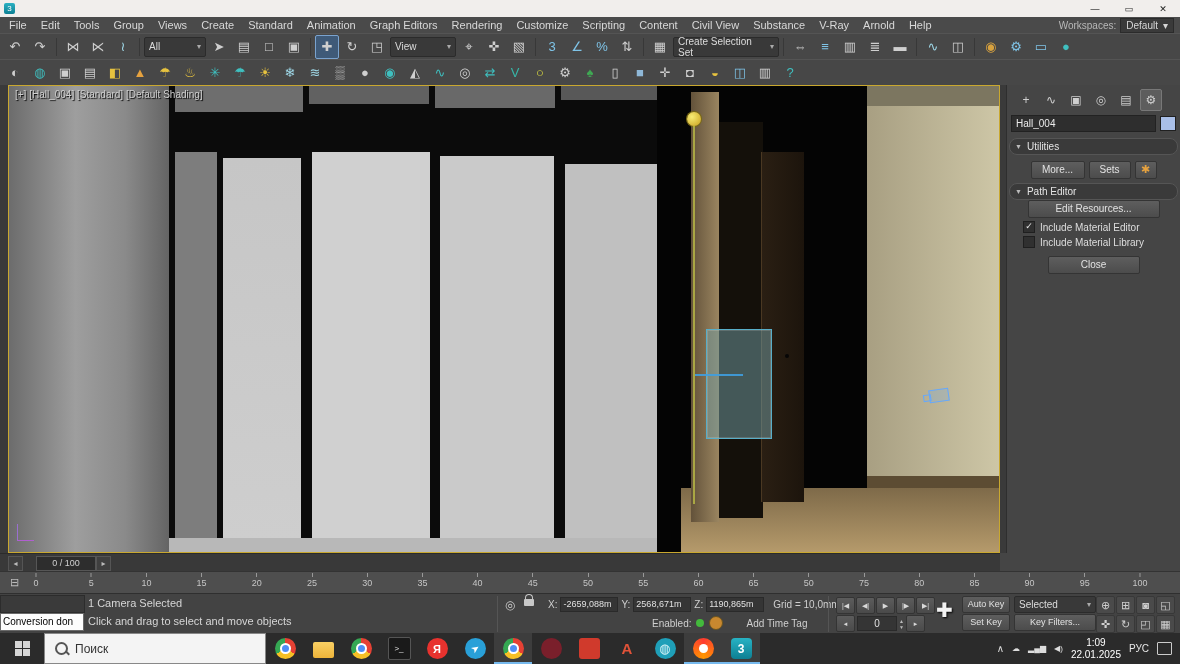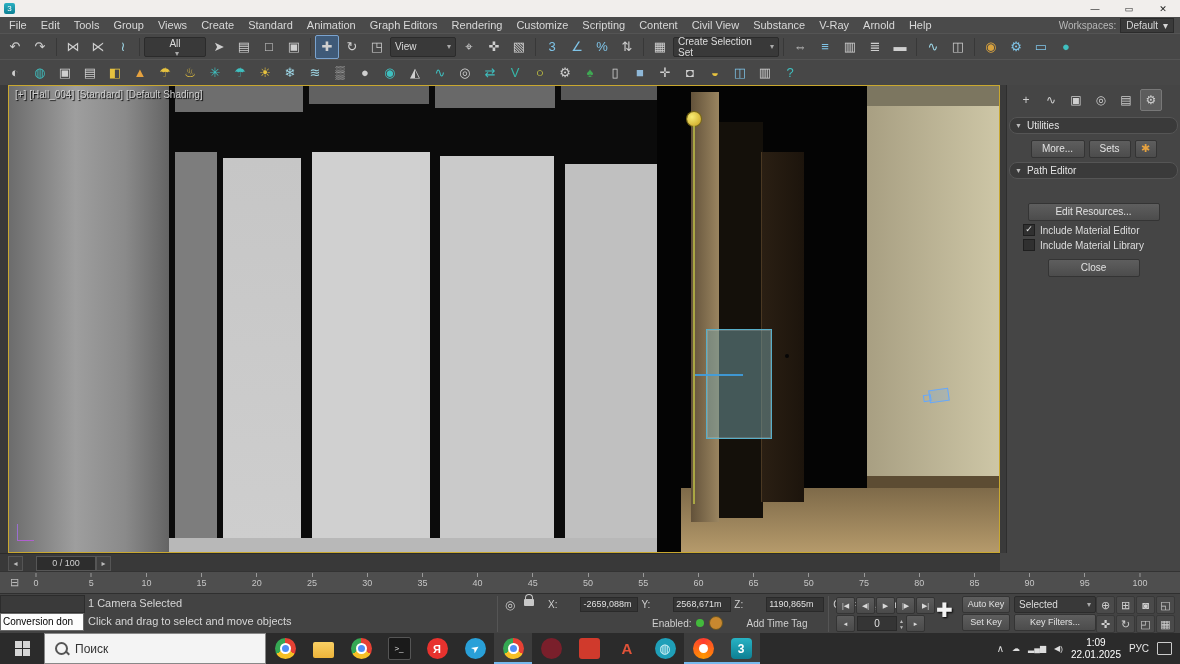--- a/index.html
+++ b/index.html
@@ -81,21 +81,21 @@
   .tl-ico{position:absolute;left:10px;top:4px;font-size:11px;color:#bbb;}
 
   
   .statusbar{position:absolute;left:0;top:593px;width:1180px;height:40px;background:#434343;border-top:1px solid #2f2f2f;
              color:#d6d6d6;font-size:11px;}
   .status-pane{position:absolute;left:0;top:1px;width:83px;height:16px;background:#3a3a3a;border:1px solid #2c2c2c;}
   .overlaybox{position:absolute;left:0;top:19px;width:80px;height:16px;background:#fdfdfd;border:1px solid #6a6a6a;
               color:#000;font-size:10px;line-height:16px;padding-left:2px;}
   .vdiv{position:absolute;top:2px;width:1px;height:36px;background:#555;}
   .coordfield{height:13px;background:#353535;border:1px solid #2a2a2a;color:#e0e0e0;font-size:9px;
-              padding:0 2px;width:52px;line-height:13px;margin-left:20px;}
+              padding:0 2px;width:52px;line-height:13px;}
   .lbl10{font-size:10px;color:#cfcfcf;}
   .dot{width:8px;height:8px;border-radius:50%;display:inline-block;}
   .dotbtn{width:12px;height:12px;border-radius:50%;display:inline-block;border:1px solid #6a5420;}
   .pbtn{width:17px;height:15px;background:linear-gradient(#5c5c5c,#4a4a4a);border:1px solid #343434;border-radius:2px;
         color:#d8d8d8;font-size:7px;display:flex;align-items:center;justify-content:center;}
   .navgrid{position:absolute;left:1096px;top:2px;display:grid;grid-template-columns:repeat(4,19px);grid-auto-rows:18px;gap:1px;}
   .navbtn{background:#4a4a4a;border:1px solid #383838;border-radius:2px;color:#cfcfcf;font-size:11px;
           display:flex;align-items:center;justify-content:center;}
   .keybtn{font-size:9px;height:15px;line-height:14px;}
   .framefield{width:38px;height:13px;background:#353535;border:1px solid #2a2a2a;color:#e0e0e0;font-size:10px;
@@ -194,21 +194,21 @@
       <div class="tb-btn">
         <span>⋈</span>
       </div>
       <div class="tb-btn">
         <span>⋉</span>
       </div>
       <div class="tb-btn">
         <span style="color: rgb(159, 216, 232);">≀</span>
       </div>
       <div class="tb-sep"></div>
-      <div class="tb-dd" style="width: 52px; flex-direction: column;">
+      <div class="tb-dd" style="width: 52px;">
         <span>All</span>
         <span class="caret">▾</span>
       </div>
       <div class="tb-btn">
         <span>➤</span>
       </div>
       <div class="tb-btn">
         <span>▤</span>
       </div>
       <div class="tb-btn">
@@ -442,39 +442,43 @@
 
     <div class="command-panel">
       <div class="cp-tabs">
           <div class="cp-tab">+</div>
           <div class="cp-tab">∿</div>
           <div class="cp-tab">▣</div>
           <div class="cp-tab">◎</div>
           <div class="cp-tab">▤</div>
           <div class="cp-tab active">⚙</div>
         </div>
+      <div class="cp-namerow">
+        <div class="cp-name">Hall_004</div>
+        <div class="cp-swatch"></div>
+      </div>
 
       <div class="rollout">
         <div class="rollout-h">
           <span class="rc">▼</span>
           <span>Utilities</span>
         </div>
         <div class="util-row">
           <div class="btn sm">More...</div>
           <div class="btn sm2">Sets</div>
           <div class="btn cfgbtn">✱</div>
         </div>
       </div>
 
       <div class="rollout">
         <div class="rollout-h">
           <span class="rc">▼</span>
           <span>Path Editor</span>
         </div>
-        <div class="btn util-btn" style="width:130px;margin-top:24px">Edit Resources...</div>
+        <div class="btn util-btn" style="width:130px;margin-top:0">Edit Resources...</div>
         <div class="cbrow">
           <div class="cb">✓</div>
           <span>Include Material Editor</span>
         </div>
         <div class="cbrow">
           <div class="cb"></div>
           <span>Include Material Library</span>
         </div>
         <div class="btn closebtn">Close</div>
       </div>

